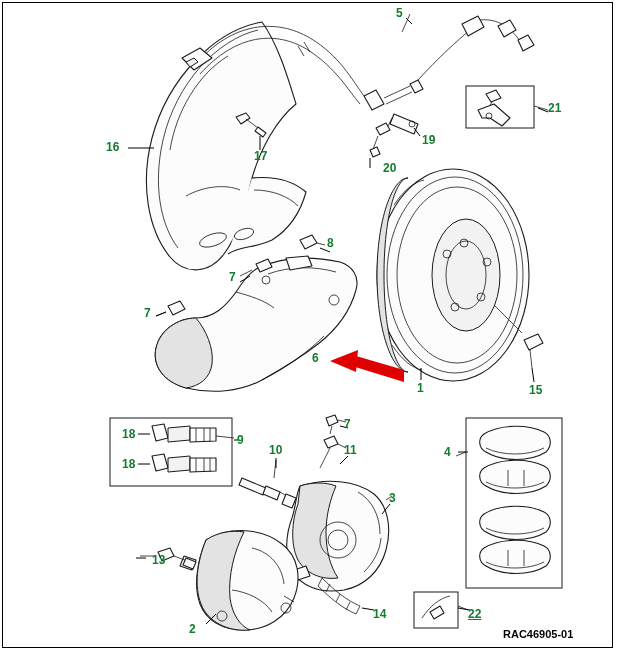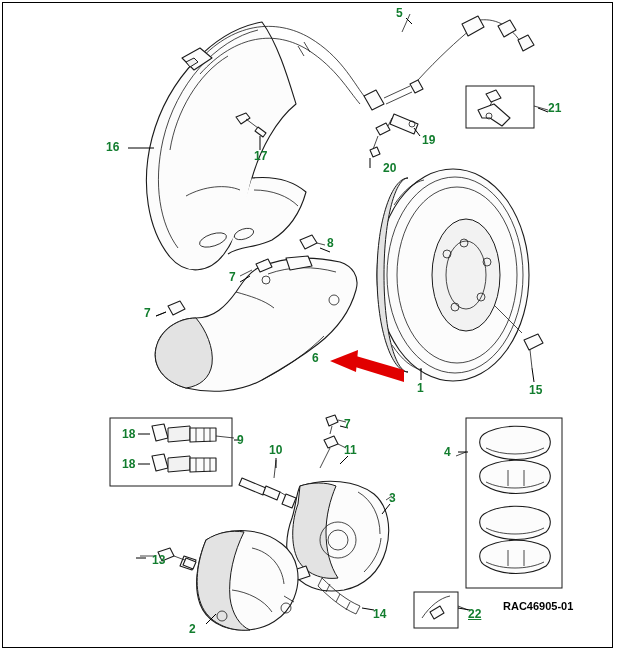--- a/index.html
+++ b/index.html
@@ -342,15 +342,15 @@
   <div class="label" style="left:529px; top:384px;">15</div>
   <div class="label" style="left:106px; top:141px;">16</div>
   <div class="label" style="left:254px; top:150px;text-align:right;">17</div>
   <div class="label" style="left:122px; top:428px;">18</div>
   <div class="label" style="left:122px; top:458px;">18</div>
   <div class="label" style="left:422px; top:134px;">19</div>
   <div class="label" style="left:362px; top:162px;margin-left:21px;">20</div>
   <div class="label" style="left:548px; top:102px;">21</div>
   <div class="label" style="left:468px; top:608px;text-decoration:underline;">22</div>
 
-  <div class="code" style="left:503px; top:600px;text-align:center;">RAC46905-01</div>
+  <div class="code" style="left:503px; top:628px;text-align:center;">RAC46905-01</div>
 
 </div>
 
 </body></html>

